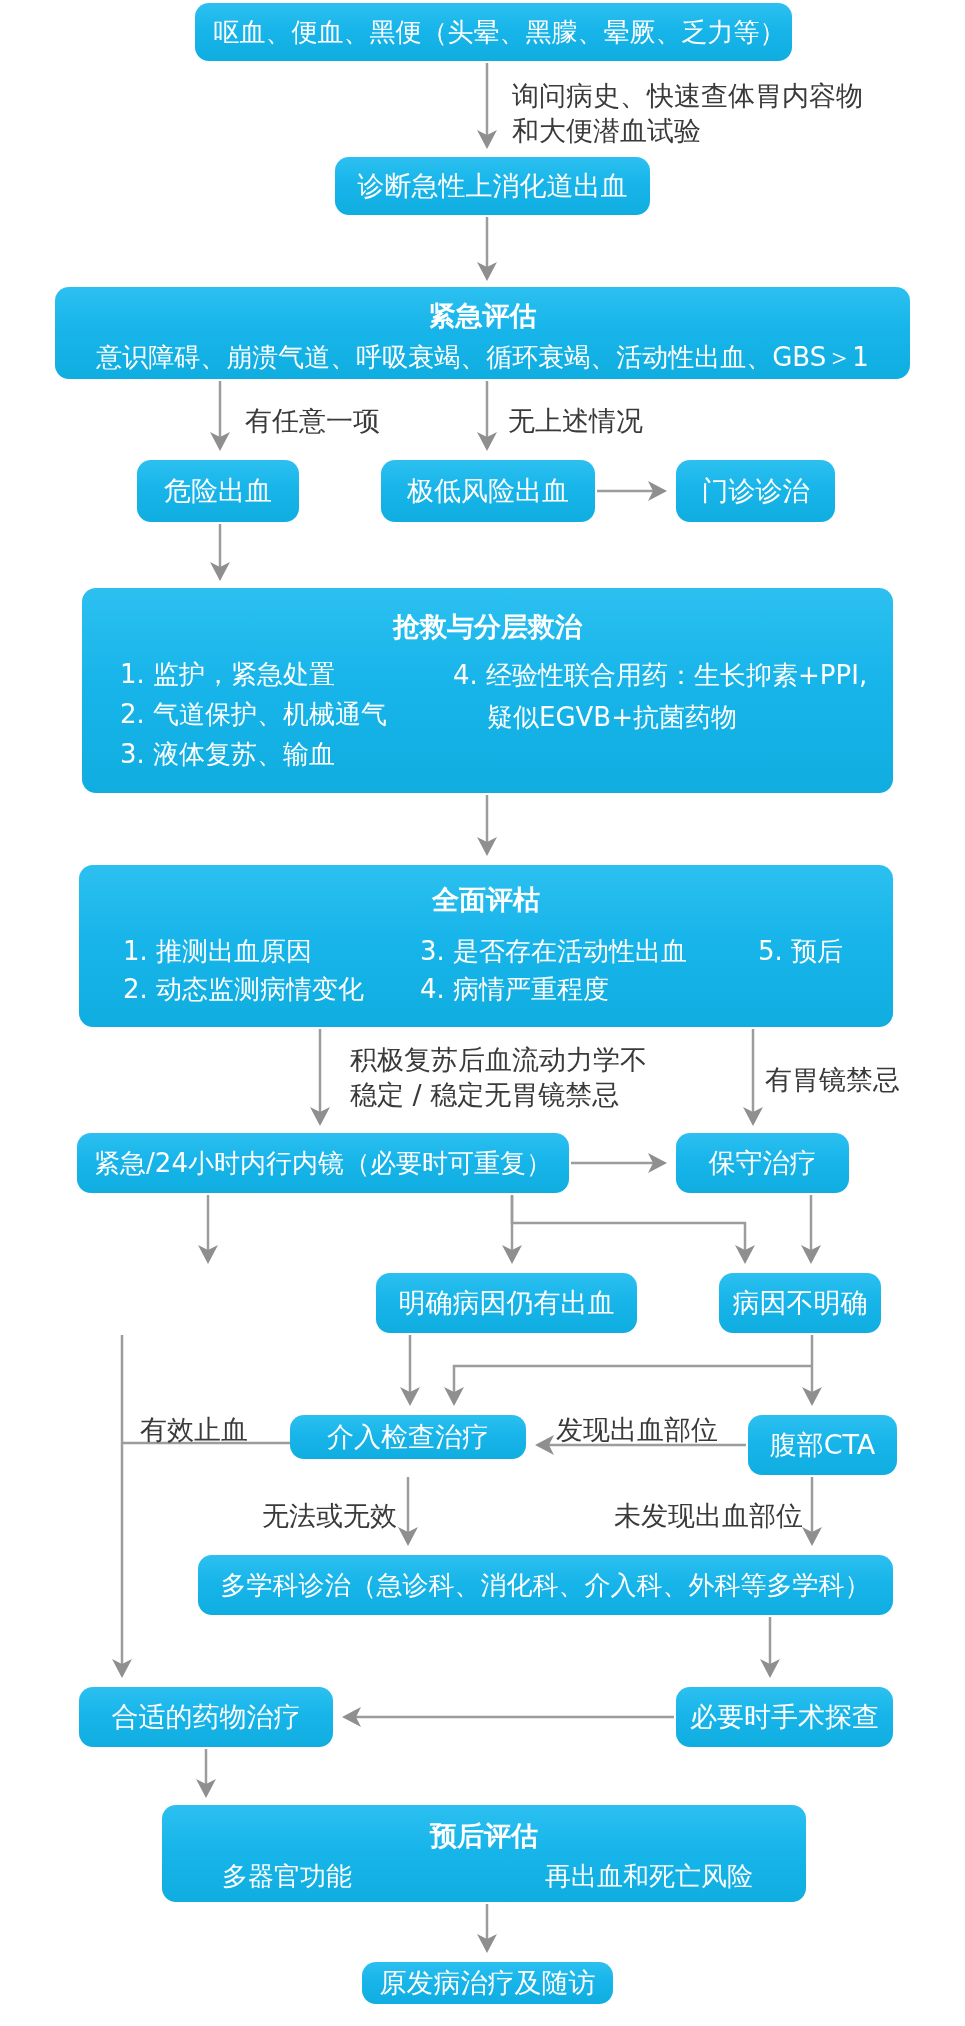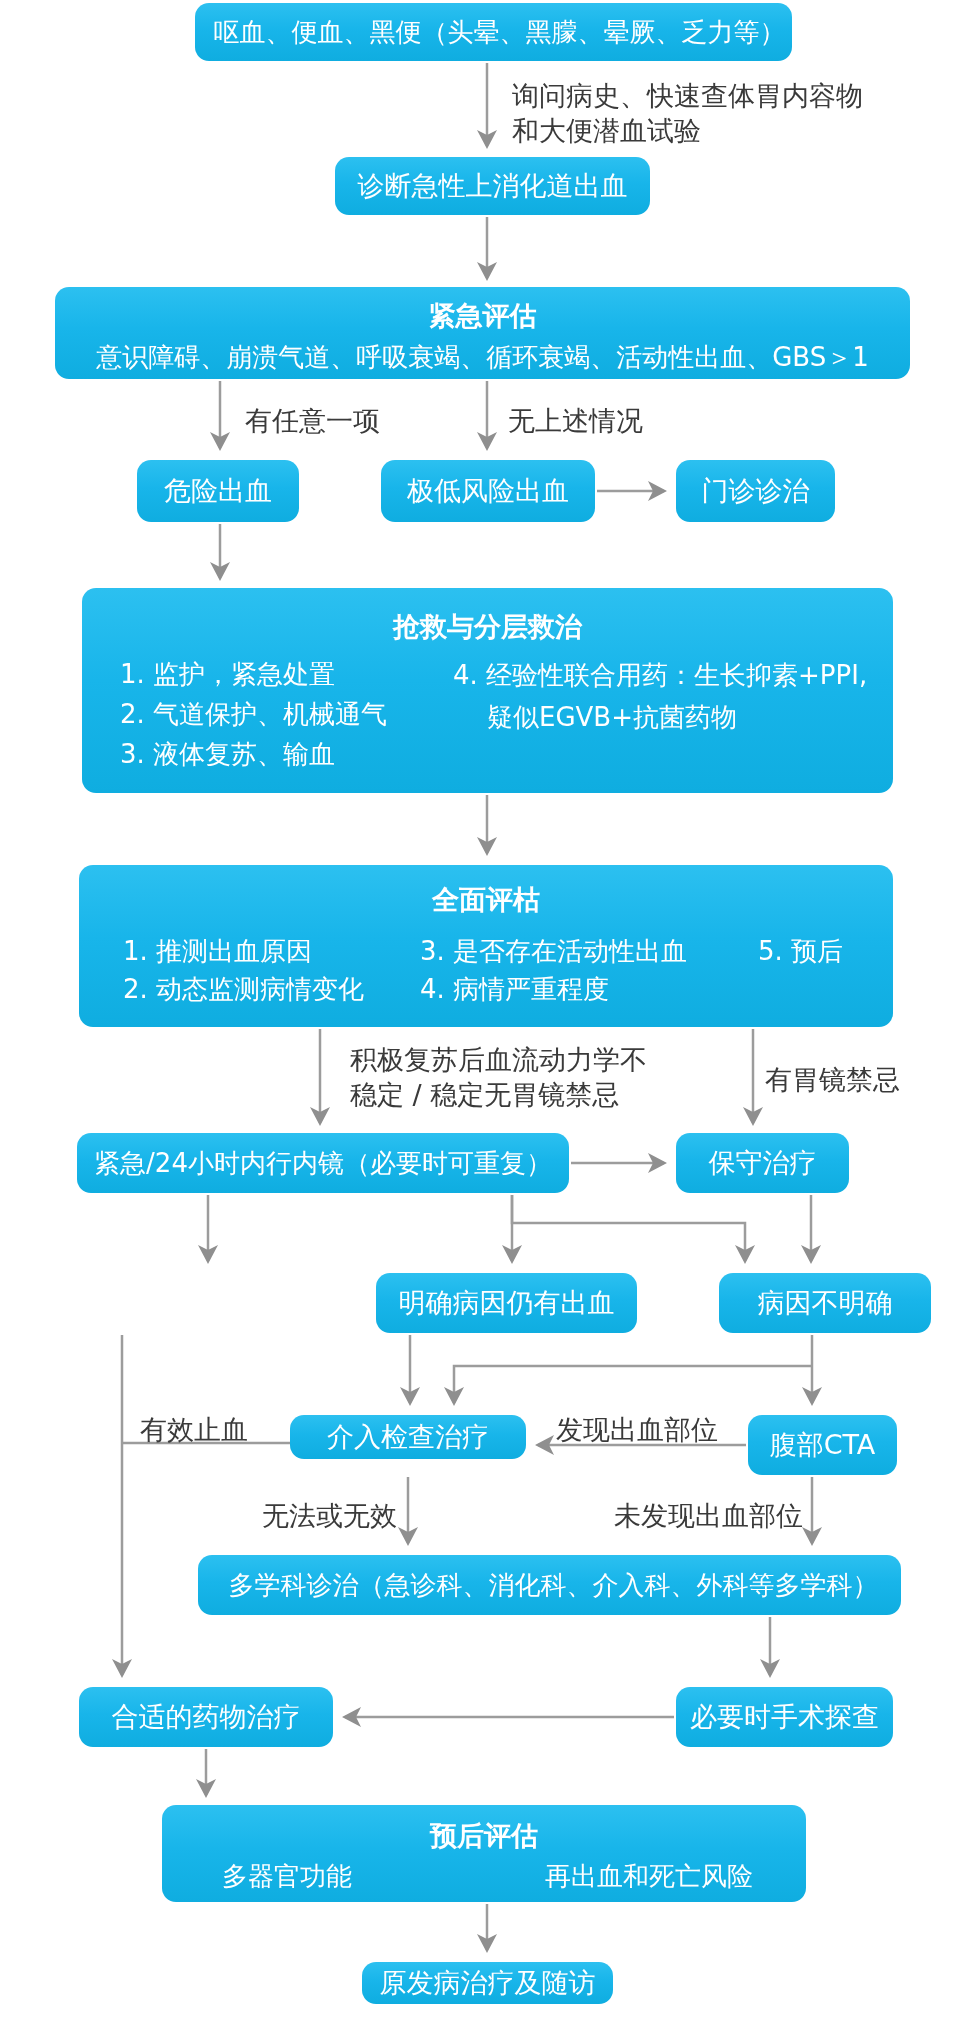--- a/index.html
+++ b/index.html
@@ -103,27 +103,27 @@
     <span class="abs" style="left:679px;top:70px;">5. 预后</span>
   </div>
 
   <div class="node small-font" style="left:77px;top:1133px;width:492px;height:60px;">紧急/24小时内行内镜（必要时可重复）</div>
 
   <div class="node" style="left:676px;top:1133px;width:173px;height:60px;">保守治疗</div>
 
 
   <div class="node" style="left:376px;top:1273px;width:261px;height:60px;">明确病因仍有出血</div>
 
-  <div class="node" style="left:719px;top:1273px;width:212px;height:60px;">病因不明确</div>
+  <div class="node" style="left:719px;top:1273px;width:162px;height:60px;">病因不明确</div>
 
   <div class="node" style="left:290px;top:1415px;width:236px;height:44px;">介入检查治疗</div>
 
   <div class="node" style="left:748px;top:1415px;width:149px;height:60px;">腹部CTA</div>
 
-  <div class="node small-font" style="left:198px;top:1555px;width:695px;height:60px;padding-left:8px;">多学科诊治（急诊科、消化科、介入科、外科等多学科）</div>
+  <div class="node small-font" style="left:198px;top:1555px;width:695px;height:60px;">多学科诊治（急诊科、消化科、介入科、外科等多学科）</div>
 
   <div class="node" style="left:79px;top:1687px;width:254px;height:60px;">合适的药物治疗</div>
 
   <div class="node" style="left:676px;top:1687px;width:217px;height:60px;">必要时手术探查</div>
 
   <div class="node block" style="left:162px;top:1805px;width:644px;height:97px;">
     <span class="ntitle" style="margin-top:14px;">预后评估</span>
     <span class="abs" style="left:60px;top:55px;">多器官功能</span>
     <span class="abs" style="left:383px;top:55px;">再出血和死亡风险</span>
   </div>

